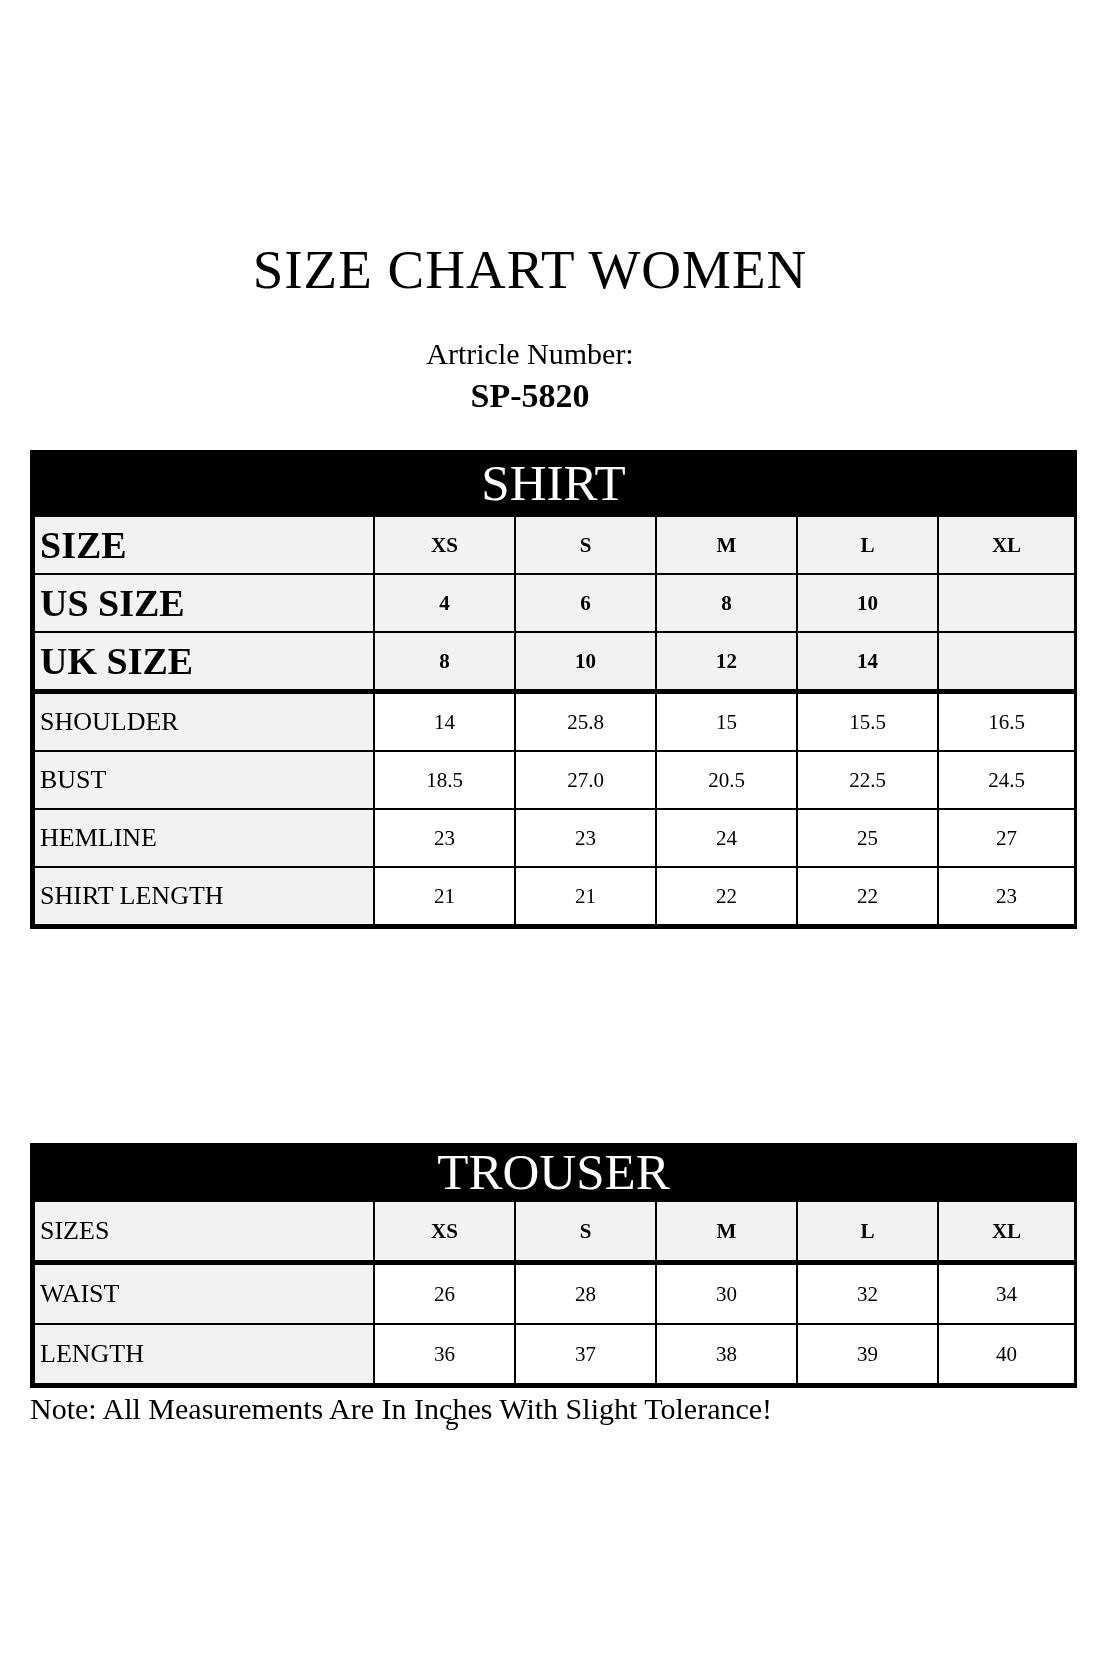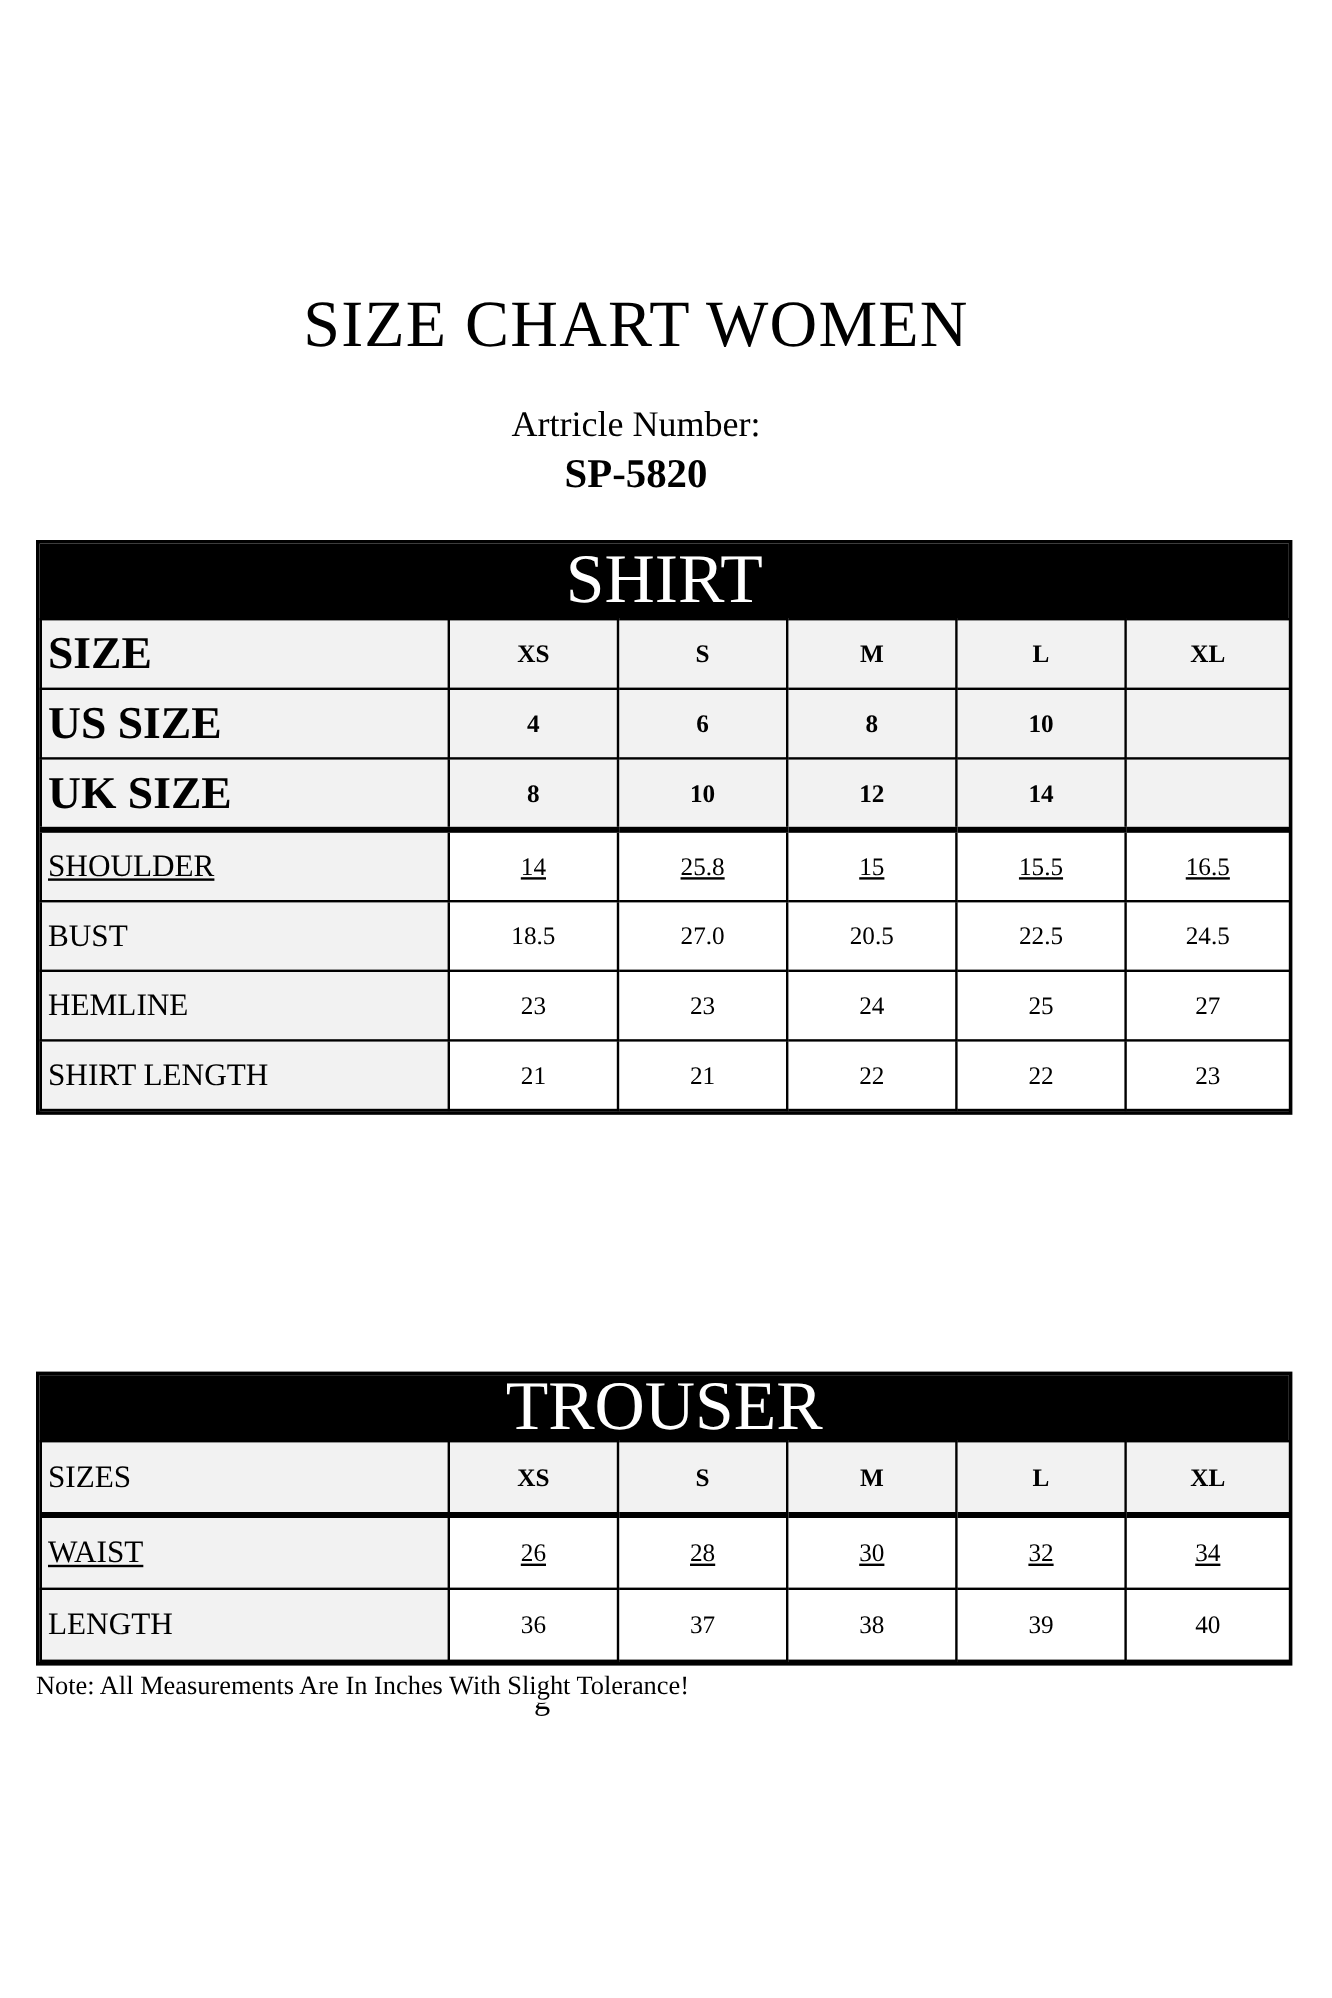--- a/index.html
+++ b/index.html
@@ -7,38 +7,38 @@
     width:1110px;height:1665px;position:relative;overflow:hidden;
     font-family:"Liberation Serif","DejaVu Serif",serif;color:#000;
   }
   .doc-header{position:absolute;top:238px;left:0;width:1110px;text-align:center;transform:translateX(-25px);}
   .doc-title{font-size:55px;font-weight:normal;letter-spacing:1px;margin:0;}
   .article-label{font-size:30px;margin-top:36px;}
   .article-number{font-size:34px;font-weight:bold;margin-top:6px;}
   .table-wrap{position:absolute;left:30px;width:1047px;border:3px solid #000;box-sizing:border-box;background:#fff;}
   .wrap-shirt{top:450px;}
   .wrap-trouser{top:1143px;}
-  .banner{background:#000;color:#fff;text-align:center;font-size:58px;}
+  .banner{background:#000;color:#fff;text-align:center;font-size:51px;}
   .banner-shirt{height:62px;line-height:60px;}
   .banner-trouser{height:54px;line-height:52px;}
   table{border-collapse:collapse;table-layout:fixed;width:1041px;}
   col.c-label{width:340px;}
   col.c-size{width:141px;}
   col.c-size-last{width:137px;}
   td{border:2px solid #000;background:#f2f2f2;overflow:hidden;white-space:nowrap;}
   .shirt-table td{height:54px;}
   .trouser-table td{height:56px;}
   td.lbl{text-align:left;padding-left:5px;font-size:26px;}
   td.val{text-align:center;font-size:21px;}
   tr.bold-row td.lbl{font-weight:bold;font-size:38px;}
   tr.bold-row td.val{font-weight:bold;}
   tr.size-row td.val{font-weight:bold;}
   tr.measure-row td.val{background:#ffffff;}
-  tr.thick-top td{border-top:5px solid #000;text-decoration:underline;}
-  .note{position:absolute;left:30px;top:1392px;font-size:22px;}
+  tr.thick-top td{border-top:5px solid #000;}
+  .note{position:absolute;left:30px;top:1392px;font-size:30px;}
   .artifact{position:absolute;left:445px;top:1419px;height:13px;width:30px;overflow:hidden;}
   .artifact span{display:block;margin-top:-19px;font-size:27px;}
 </style>
 </head>
 <body>
 
 <div class="doc-header">
   <div class="doc-title">SIZE CHART WOMEN</div>
   <div class="article-label">Artricle Number:</div>
   <div class="article-number">SP-5820</div>

